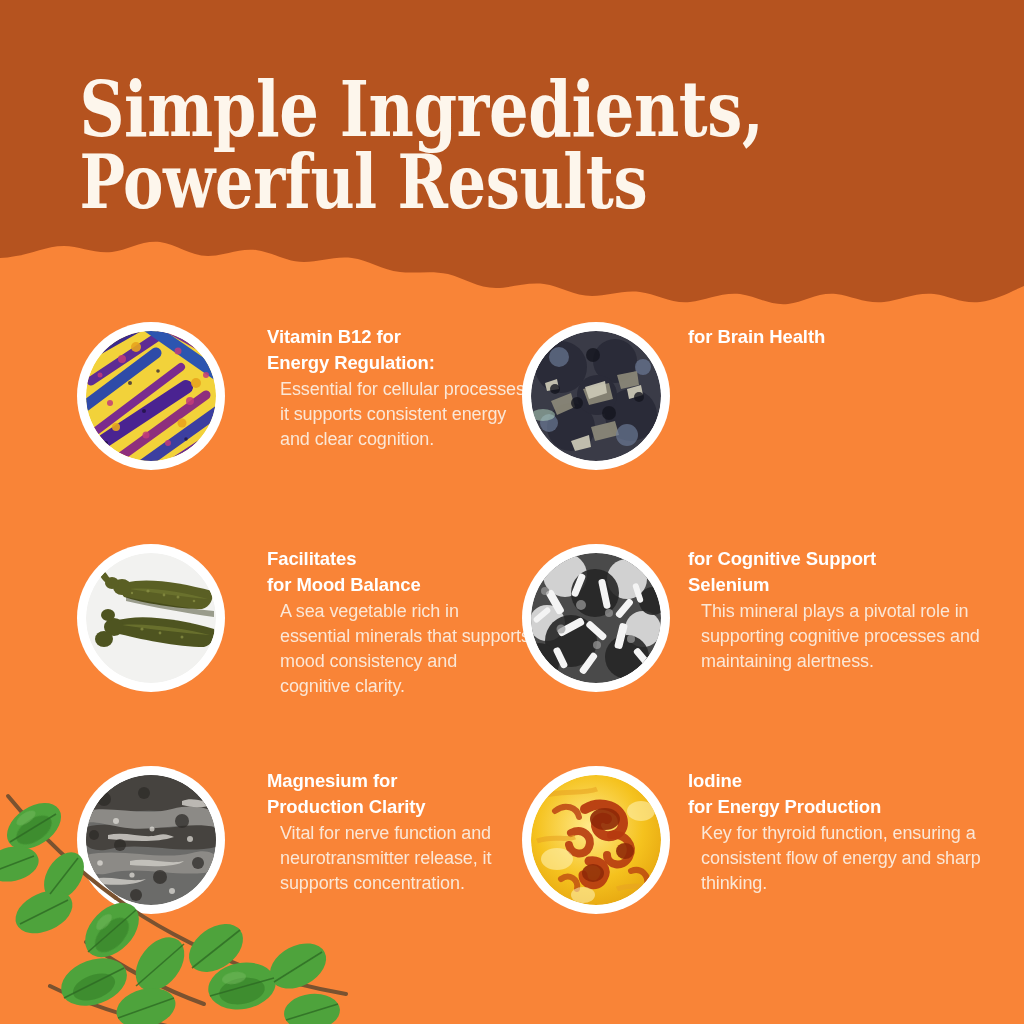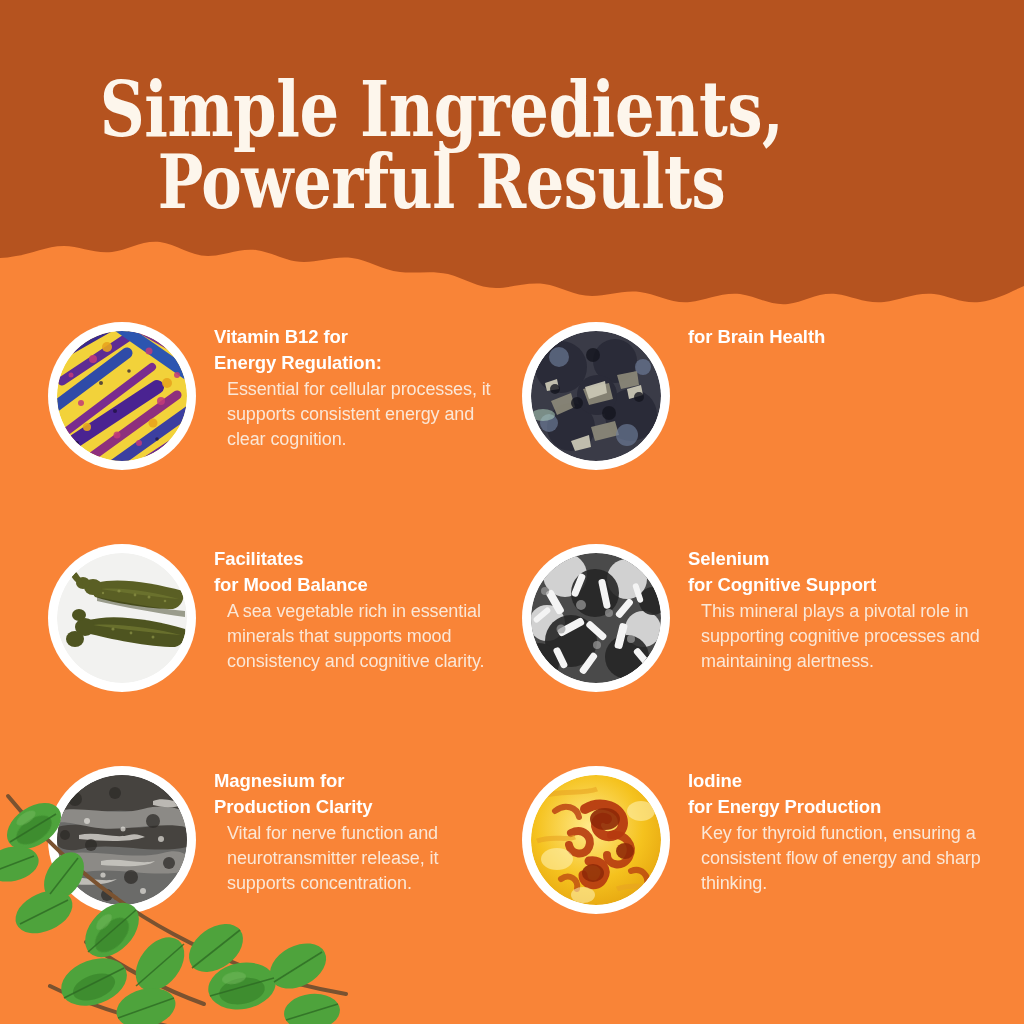--- a/index.html
+++ b/index.html
@@ -29,21 +29,20 @@
     height: 340px;
     z-index: 1;
   }
   #header-band svg { display: block; width: 1024px; height: 340px; }
 
   #title-block {
     position: absolute;
     left: 0; top: 74px;
     width: 883px;
     z-index: 3;
-    text-align: center;
     pointer-events: none;
   }
   .title-line {
     font-family: "DejaVu Serif", "Liberation Serif", serif;
     color: #FDF6EC;
     font-weight: bold;
     font-size: 76px;
     line-height: 0.96;
     letter-spacing: -0.5px;
     transform: scaleX(0.82);
@@ -58,21 +57,21 @@
     position: absolute;
     left: 0; top: 0;
     width: 1024px; height: 1024px;
     z-index: 4;
   }
   .card {
     position: absolute;
     display: flex;
     align-items: flex-start;
   }
-  .card.col-left  { left: 48px;  width: 455px; }
+  .card.col-left  { left: 77px;  width: 455px; gap: 24px; }
   .card.col-right { left: 522px; width: 470px; }
   .card.row-1 { top: 318px; }
   .card.row-2 { top: 540px; }
   .card.row-3 { top: 762px; }
 
   .thumb-wrap {
     position: relative;
     width: 148px;
     height: 148px;
     flex: 0 0 148px;
@@ -388,22 +387,22 @@
                   <circle cx="100" cy="86" r="4"></circle>
                 <circle cx="66" cy="92" r="4"></circle>
                   <circle cx="14" cy="38" r="4"></circle>
               </g>
             </g>
           </svg>
         </div>
       </div>
       <div class="card-text">
         <div class="card-title">
+          <div>for Cognitive Support</div>
           <div>Selenium</div>
-          <div>for Cognitive Support</div>
         </div>
         <div class="card-body">This mineral plays a pivotal role in supporting cognitive processes and maintaining alertness.</div>
       </div>
     </div>
 
     <div class="card col-left row-3">
       <div class="thumb-wrap">
         <div class="thumb-ring"></div>
         <div class="thumb-img">
           <svg viewBox="0 0 130 130" aria-hidden="true">

